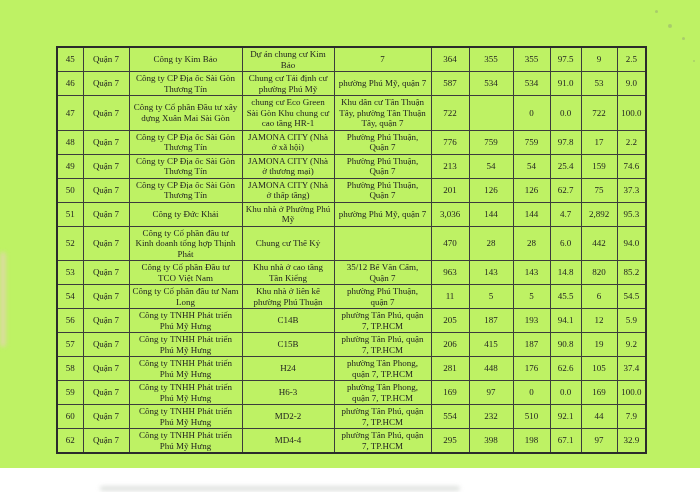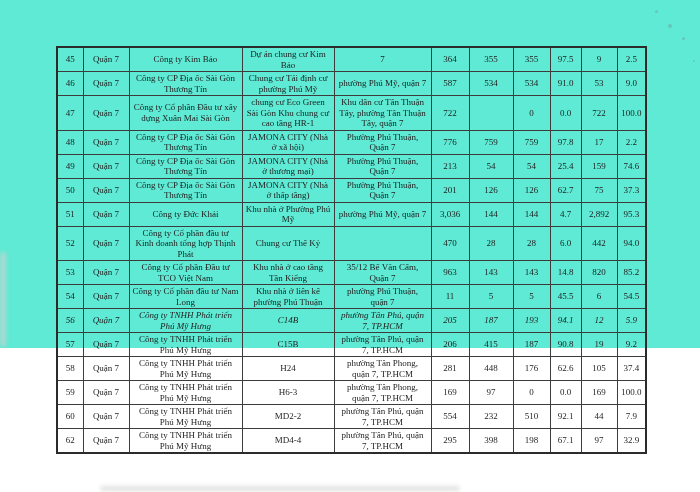--- a/index.html
+++ b/index.html
@@ -7,22 +7,22 @@
     padding: 0;
     width: 700px;
     height: 492px;
     background: #ffffff;
     overflow: hidden;
     font-family: "Liberation Serif", "DejaVu Serif", serif;
   }
   .page {
     position: relative;
     width: 700px;
-    height: 348px;
-    background: #5eead4;
+    height: 468px;
+    background: #bef264;
   }
   table.doc-table {
     position: absolute;
     left: 56px;
     top: 46px;
     width: 589px;
     border-collapse: collapse;
     table-layout: fixed;
     border: 2px solid #2b2b2b;
   }
@@ -204,21 +204,21 @@
           <td>Công ty Cổ phần đầu tư Nam Long</td>
           <td>Khu nhà ở liên kế phường Phú Thuận</td>
           <td>phường Phú Thuận, quận 7</td>
           <td>11</td>
           <td>5</td>
           <td>5</td>
           <td>45.5</td>
           <td>6</td>
           <td>54.5</td>
         </tr>
-        <tr style="height: 23px; font-style: italic;">
+        <tr style="height: 23px;">
           <td>56</td>
           <td>Quận 7</td>
           <td>Công ty TNHH Phát triển Phú Mỹ Hưng</td>
           <td>C14B</td>
           <td>phường Tân Phú, quận 7, TP.HCM</td>
           <td>205</td>
           <td>187</td>
           <td>193</td>
           <td>94.1</td>
           <td>12</td>

